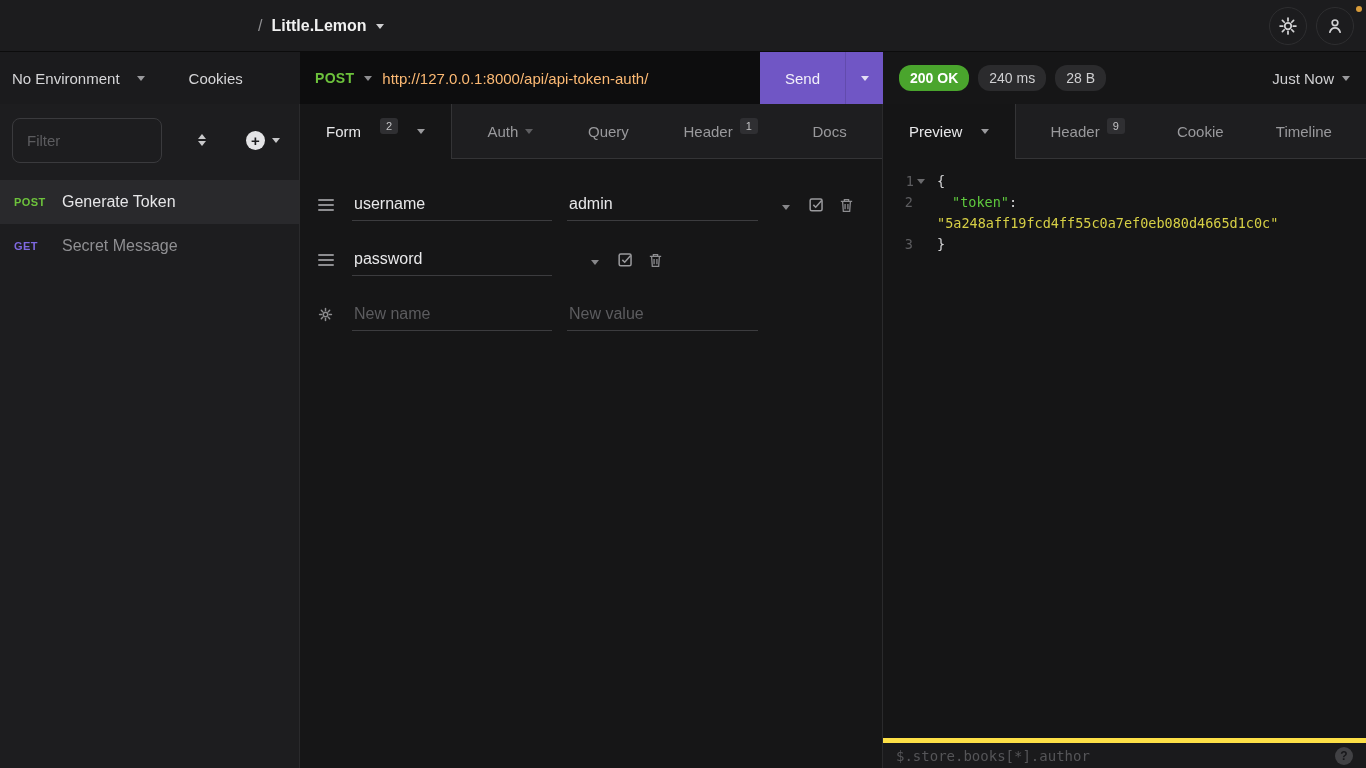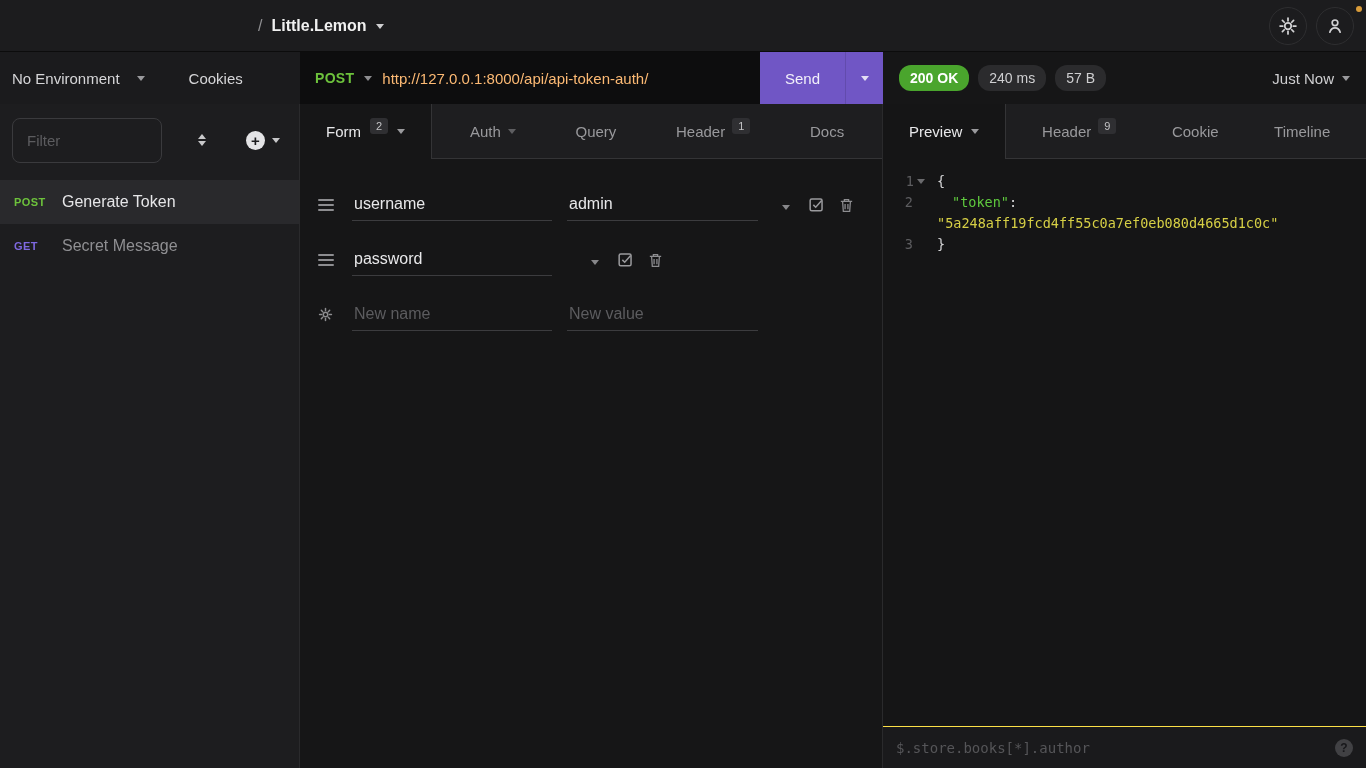--- a/index.html
+++ b/index.html
@@ -81,21 +81,21 @@
   .m-green { color:#6dc23c; } .m-purple { color:#7e68e0; }
   .req-name { font-size:16px; color:#e6e6e8; }
   .req-row.dim .req-name { color:#8f8f92; }
 
   .midpane { width:583px; flex:none; background:#161617; display:flex; flex-direction:column;
              border-right:1px solid #2a2a2c; }
   .rightpane { flex:1; background:#151516; display:flex; flex-direction:column; }
 
   
   .tabbar { height:55px; flex:none; display:flex; }
-  .tab-active { display:flex; align-items:center; gap:9px; padding:0 26px; color:#e8e8ea;
+  .tab-active { display:flex; align-items:center; gap:19px; padding:0 26px; color:#e8e8ea;
                 font-size:15px; cursor:pointer; }
   .tab-active .cdown { color:#9a9a9d; }
   .tab-strip { flex:1; background:#1e1e20; border-left:1px solid #343436;
                border-bottom:1px solid #343436; display:flex; align-items:center;
                justify-content:space-around; padding:0 8px; }
   .tab { display:flex; align-items:center; gap:7px; color:#99999c; font-size:15px; cursor:pointer; }
   .tab .cdown { color:#5e5e61; }
   .tab-badge { background:#2f2f32; color:#c3c3c5; font-size:11px; padding:2px 6px;
                border-radius:3px; position:relative; top:-6px; }
   .tab-badge.inline { top:-5px; }
@@ -122,21 +122,21 @@
             justify-content:flex-end; align-items:flex-start; gap:3px; padding-top:0; }
   .gutter .fold { color:#6a6a6d; position:relative; top:8px; cursor:pointer;
                   border-left:4px solid transparent; border-right:4px solid transparent;
                   border-top:5px solid currentColor; display:inline-block; }
   .gutter .numspace { width:9px; display:inline-block; }
   .code-content { padding-left:12px; white-space:pre-wrap; word-break:break-all;
                   color:#d6d6d8; flex:1; min-width:0; }
   .tok-key { color:#5fc93e; }
   .tok-key-indent { padding-left:15px; }
   .tok-str { color:#d6cf45; display:block; }
-  .resp-filter { height:42px; flex:none; border-top:1px solid #fde047; background:#1a1a1c;
+  .resp-filter { height:30px; flex:none; border-top:5px solid #fde047; background:#1a1a1c;
                  display:flex; align-items:center; padding:0 13px; gap:10px; }
   .resp-filter-input { flex:1; background:transparent; border:none; outline:none;
                        font-family:"DejaVu Sans Mono", monospace; font-size:14px; color:#cfcfd1; }
   .resp-filter-input::placeholder { color:#555558; }
 </style>
 </head>
 <body>
 
 <div class="app">
 
@@ -182,21 +182,21 @@
     </div>
     <div class="send-btn">
       <span class="send-main">Send</span>
       <span class="send-caret">
           <span class="cdown"></span>
         </span>
     </div>
     <div class="status-strip">
       <span class="badge badge-ok">200 OK</span>
       <span class="badge badge-dim">240 ms</span>
-      <span class="badge badge-dim">57 B</span>
+      <span class="badge badge-dim">28 B</span>
       <span class="when">
         <span>Just Now</span>
         <span class="cdown"></span>
       </span>
     </div>
   </div>
 
   <div class="main">
 
     <div class="sidebar">

